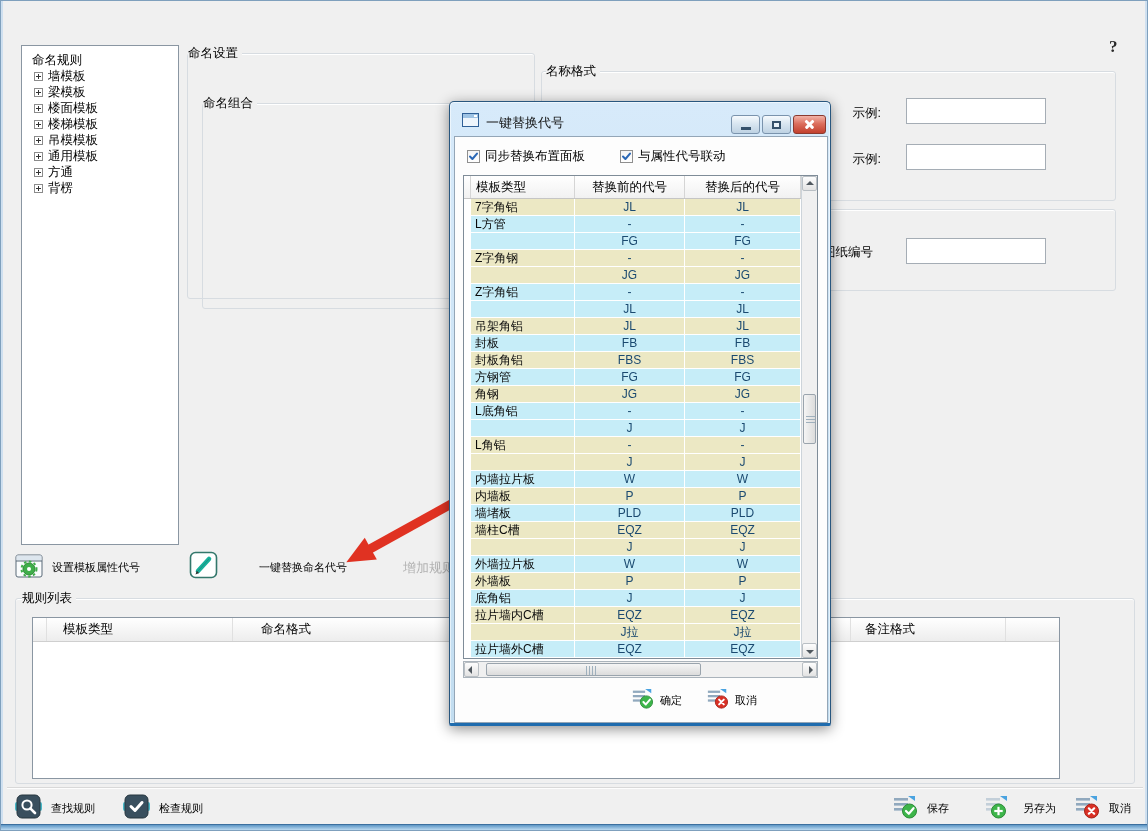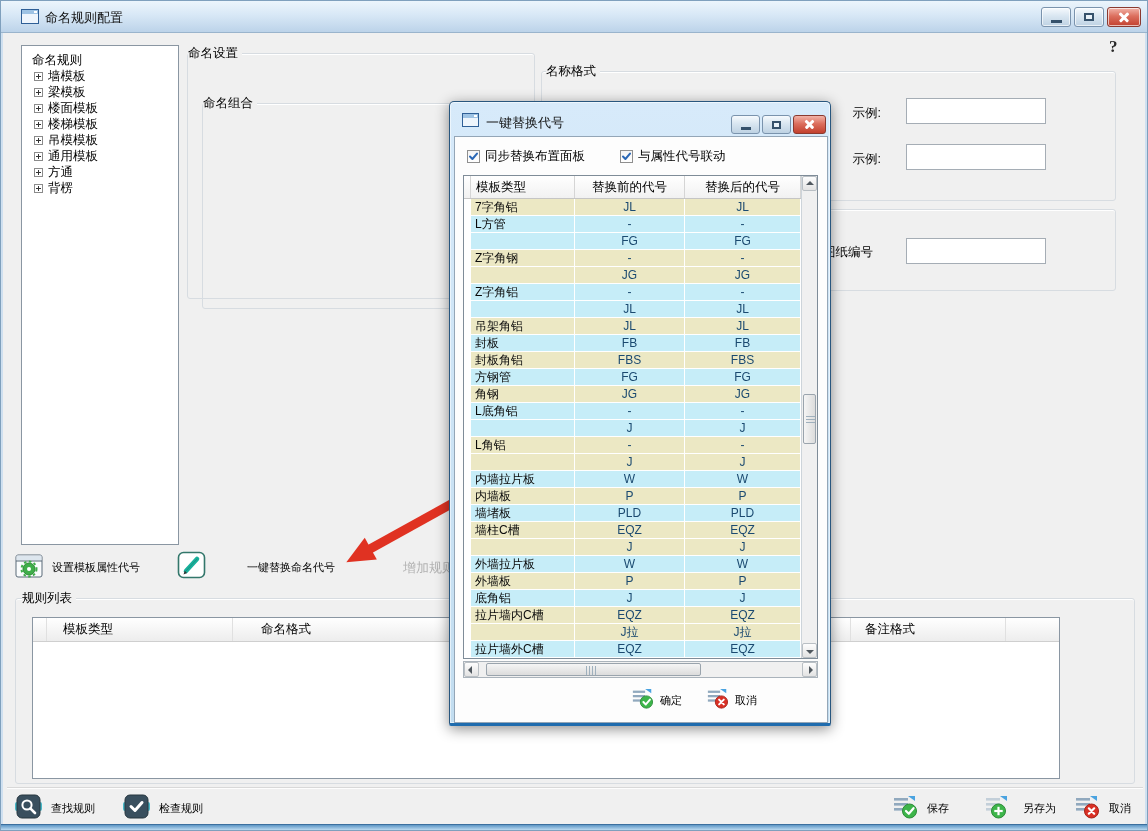--- a/index.html
+++ b/index.html
@@ -151,44 +151,20 @@
   .hsb .thumb { position:absolute; left:22px; top:1px; width:215px; height:13px;
      background:linear-gradient(#f5f5f5,#dcdcdc); border:1px solid #9aa4ad; border-radius:2px; }
   .grip-v { position:absolute; left:99px; top:2px; width:10px; height:9px;
      background:repeating-linear-gradient(90deg,#9fb0bd 0 1px,transparent 1px 3px); }
 </style>
 </head>
 <body>
 
 <div class="window">
 
-  <div class="titlebar">
-    <span class="app-icon">
-      <svg width="18" height="15" viewBox="0 0 18 15">
-        <rect x="0.5" y="0.5" width="17" height="14" fill="#eef5fc" stroke="#2f5f96"></rect>
-        <rect x="1" y="1" width="16" height="4" fill="#9ec3e4"></rect>
-        <rect x="13" y="2" width="3" height="2" fill="#fff"></rect>
-      </svg>
-    </span>
-    <span class="title">命名规则配置</span>
-    <div class="win-controls">
-      <div class="wbtn">
-          <span class="glyph-min"></span>
-        </div>
-      <div class="wbtn">
-          <span class="glyph-max"></span>
-        </div>
-      <div class="wbtn close">
-          <span class="glyph-x">
-            <i></i>
-            <i></i>
-          </span>
-        </div>
-    </div>
-  </div>
 
   <div class="help-q">?</div>
 
   <div class="tree">
     <div class="tree-root">命名规则</div>
     <div>
 
     <div class="tree-item">
           <span class="expander"></span>
           <span class="tree-label">墙模板</span>
@@ -251,21 +227,21 @@
         <rect x="1.5" y="2.5" width="25" height="5" fill="#dde6ee"></rect>
         <line x1="1" y1="8" x2="27" y2="8" stroke="#5a6a78" stroke-width="1"></line>
         <circle cx="14" cy="16" r="6" fill="#3fae49" stroke="#2e8636"></circle>
         <circle cx="14" cy="16" r="7.5" fill="none" stroke="#3fae49" stroke-width="2" stroke-dasharray="2.5 2.5"></circle>
         <circle cx="14" cy="16" r="2" fill="#fff"></circle>
       </svg>
     </span>
     <span class="cap">设置模板属性代号</span>
   </div>
 
-  <div class="flatbtn" style="left:176px; top:550px;gap:40px;">
+  <div class="flatbtn" style="left:188px; top:550px;gap:40px;">
     <span>
       <svg width="30" height="29" viewBox="0 0 30 29">
         <rect x="1.5" y="1.5" width="26" height="25" rx="5" fill="#fff" stroke="#33776b" stroke-width="1.6"></rect>
         <line x1="9" y1="20" x2="20" y2="8" stroke="#18b09b" stroke-width="4.6" stroke-linecap="round"></line>
         <line x1="9" y1="20" x2="20" y2="8" stroke="#1c5a52" stroke-width="1" stroke-linecap="round" opacity="0.35"></line>
         <polygon points="6.5,23.5 10,22 7.8,19.8" fill="#333"></polygon>
       </svg>
     </span>
     <span class="cap">一键替换命名代号</span>
   </div>

